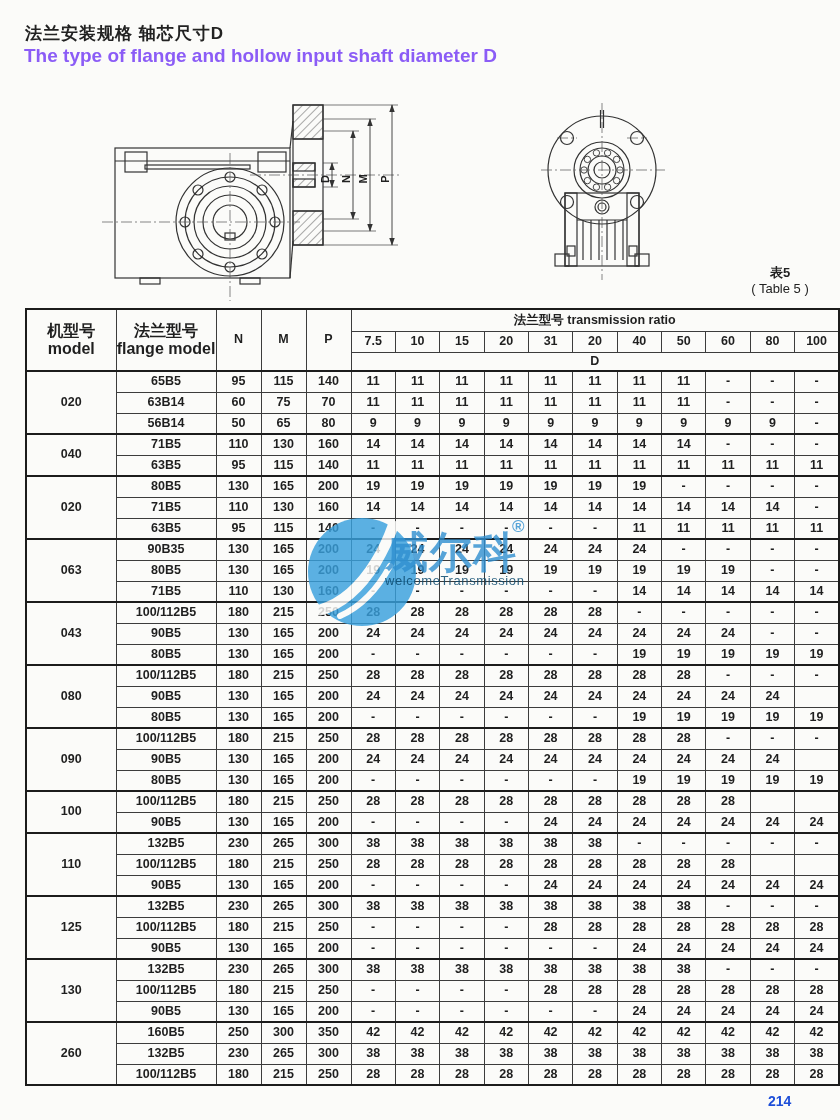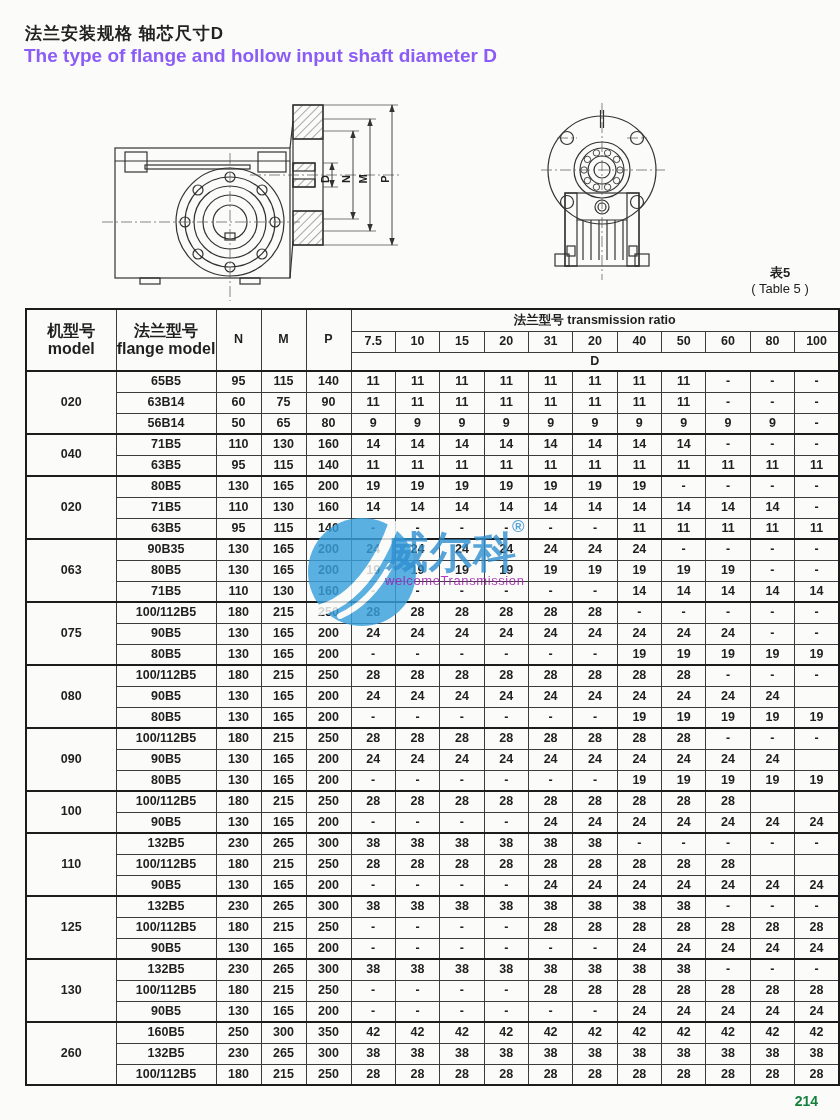--- a/index.html
+++ b/index.html
@@ -40,37 +40,37 @@
     overflow:hidden;white-space:nowrap;
   }
   table.spec-table thead tr:nth-child(1){height:22px;}
   table.spec-table thead tr:nth-child(2){height:21px;}
   table.spec-table thead tr:nth-child(3){height:19px;}
   table.spec-table tbody tr{height:21px;}
   table.spec-table .hdr-2line{font-size:16px;line-height:1.15;}
   tbody tr.group-start > td{border-top:2px solid #1c1c1c;}
   .page-number{
     position:absolute;left:768px;top:1093px;width:50px;
-    text-align:right;font-size:14px;font-weight:700;color:#15803d;
+    text-align:left;font-size:14px;font-weight:700;color:#1d4ed8;
   }
   .watermark{position:absolute;left:0;top:0;width:840px;height:984px;pointer-events:none;padding-left:44px;}
   .wm-logo{position:absolute;left:300px;top:512px;opacity:.82;}
   .wm-brand{
     position:absolute;left:385px;top:524px;
     font-size:43px;font-weight:700;letter-spacing:1px;
     color:#2f8fd0;opacity:.8;
   }
   .wm-reg{
     position:absolute;left:512px;top:517px;
     font-size:17px;font-weight:700;color:#2f8fd0;opacity:.8;
   }
   .wm-sub{
     position:absolute;left:385px;top:573px;
     font-size:13px;font-weight:400;letter-spacing:.6px;
-    color:#a21caf;opacity:.85;
+    color:#0c4a6e;opacity:.85;
   }
 </style>
 </head>
 <body>
 
 <div>
 
   <div class="title-zh">法兰安装规格 轴芯尺寸D</div>
   <div class="title-en">The type of flange and hollow input shaft diameter D</div>
 
@@ -283,21 +283,21 @@
             <td>11</td>
             <td>11</td>
             <td>-</td>
             <td>-</td>
             <td>-</td>
           </tr>
           <tr>
             <td>63B14</td>
             <td>60</td>
             <td>75</td>
-            <td>90</td>
+            <td>70</td>
             <td>11</td>
             <td>11</td>
             <td>11</td>
             <td>11</td>
             <td>11</td>
             <td>11</td>
             <td>11</td>
             <td>11</td>
             <td>-</td>
             <td>-</td>
@@ -453,21 +453,21 @@
             <td>-</td>
             <td>-</td>
             <td>-</td>
             <td>14</td>
             <td>14</td>
             <td>14</td>
             <td>14</td>
             <td>14</td>
           </tr>
           <tr class="group-start">
-            <td rowspan="3">075</td>
+            <td rowspan="3">043</td>
             <td>100/112B5</td>
             <td>180</td>
             <td>215</td>
             <td>250</td>
             <td>28</td>
             <td>28</td>
             <td>28</td>
             <td>28</td>
             <td>28</td>
             <td>28</td>

